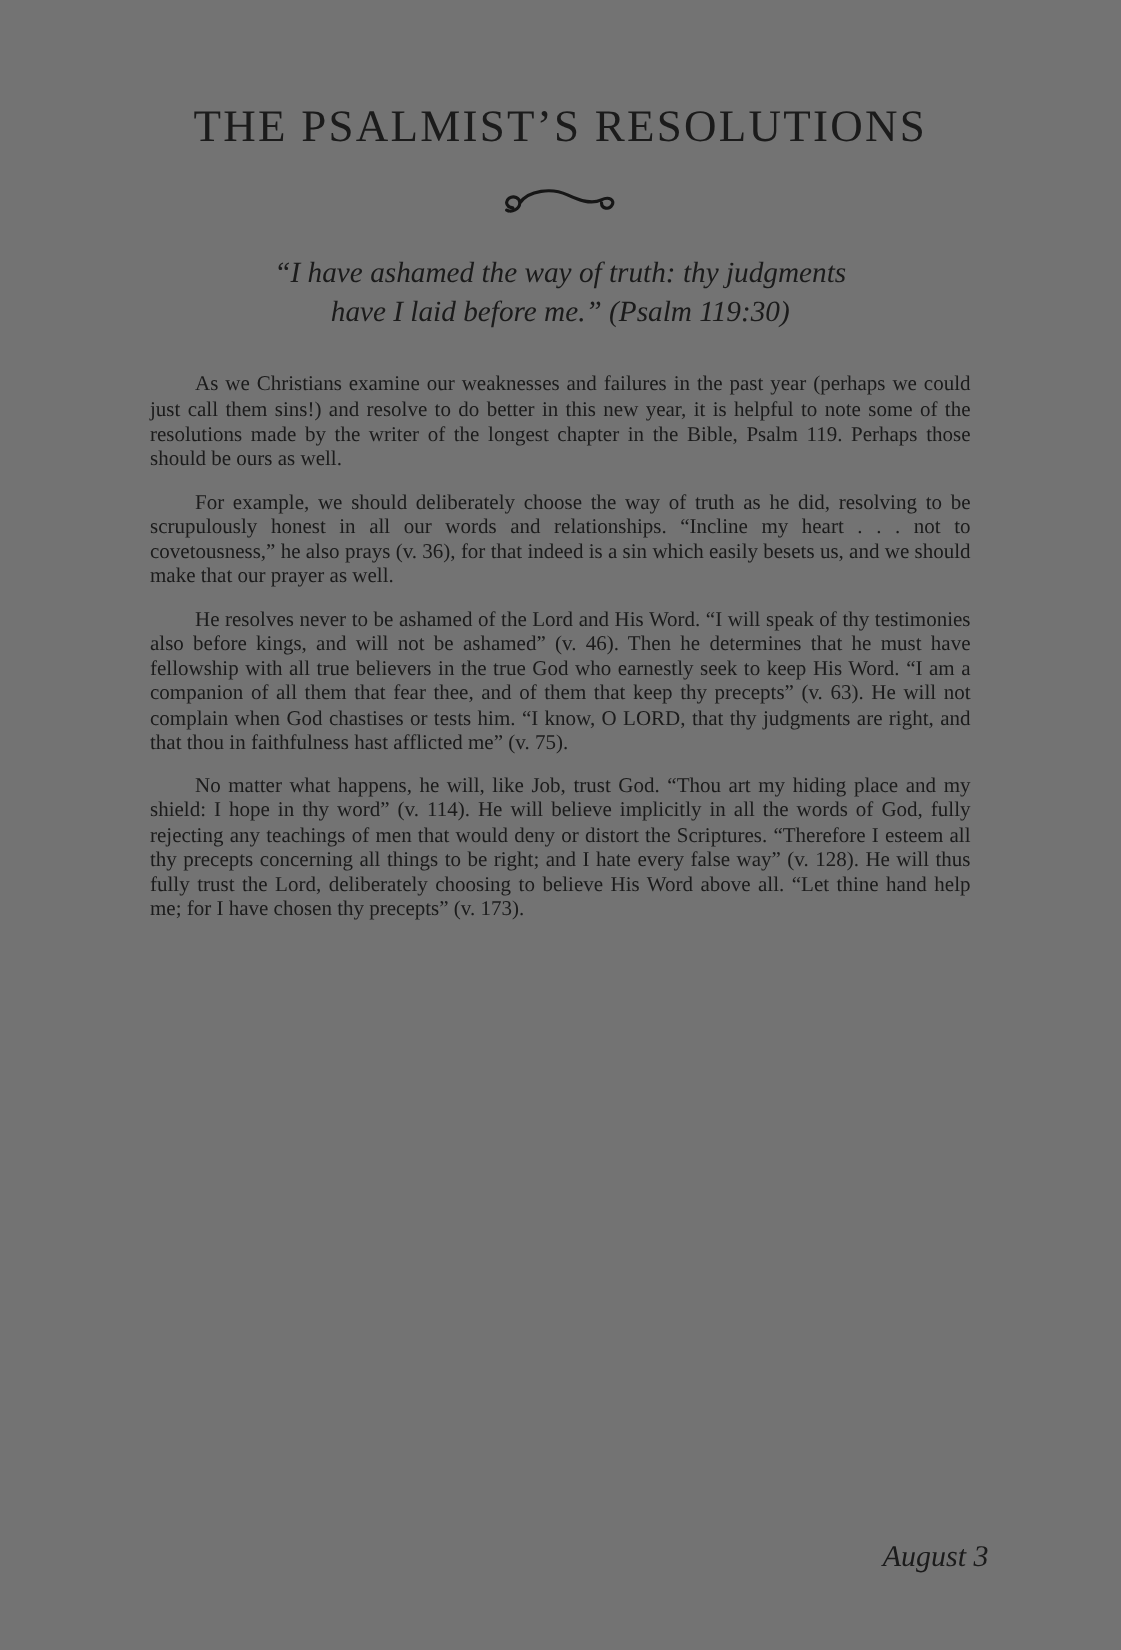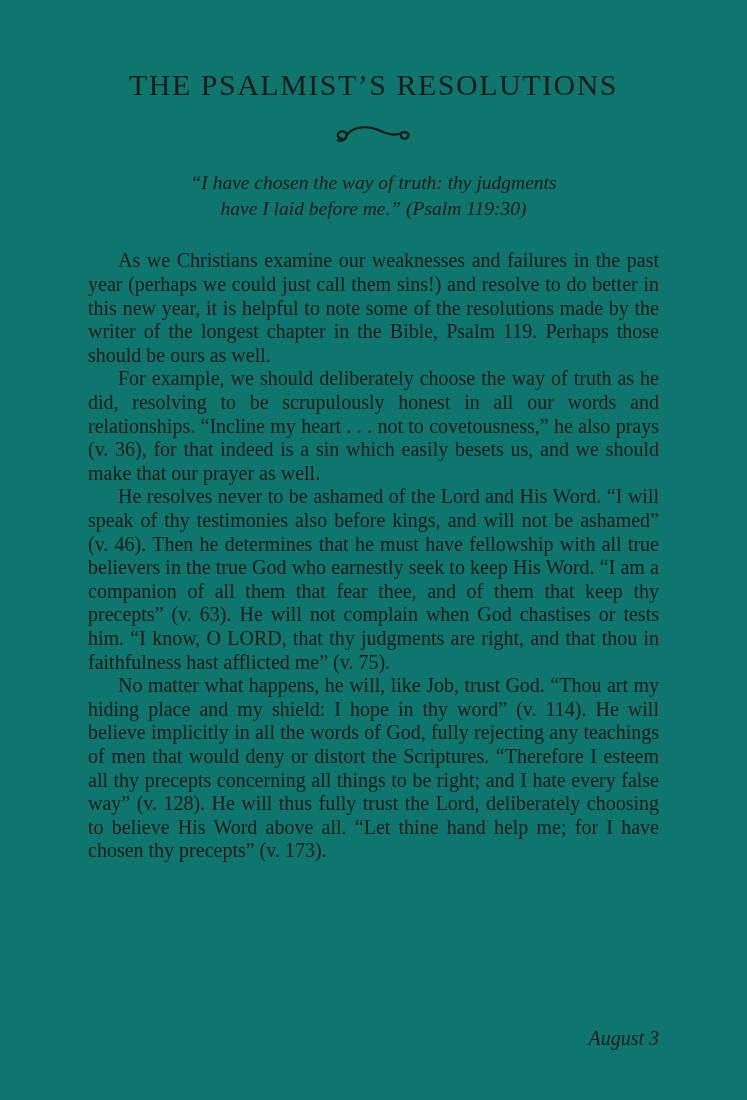--- a/index.html
+++ b/index.html
@@ -5,21 +5,21 @@
   html, body {
     margin: 0;
     padding: 0;
     background: #ffffff;
   }
   .page {
     position: relative;
     width: 747px;
     height: 1100px;
     margin: 0 auto;
-    background: #0f766e;
+    background: #737373;
     box-sizing: border-box;
     padding: 68px 88px 0 88px;
     font-family: "Liberation Serif", "DejaVu Serif", serif;
     color: #1b1b1b;
     overflow: hidden;
   }
   .title {
     margin: 0;
     text-align: center;
     font-size: 30px;
@@ -33,23 +33,23 @@
     line-height: 0;
   }
   .epigraph {
     text-align: center;
     font-style: italic;
     font-size: 19.5px;
     line-height: 1.32;
     margin: 0 0 28px 0;
   }
   .body-text p {
-    margin: 0;
+    margin: 12px;
     text-align: justify;
-    font-size: 20px;
+    font-size: 14px;
     line-height: 1.18;
     text-indent: 30px;
   }
   .footer {
     position: absolute;
     right: 88px;
     bottom: 50px;
     font-style: italic;
     font-size: 20px;
   }
@@ -61,21 +61,21 @@
 
   <h1 class="title">THE PSALMIST’S RESOLUTIONS</h1>
 
   <div class="ornament">
     <svg width="78" height="26" viewBox="0 0 90 28" aria-hidden="true">
       <path d="M8 18 C3.5 18 1.5 13.5 5 10.8 C8.5 8.2 13.5 10.4 13.3 14.4 C13.1 19.2 7 22 3.2 19.8 M13.3 14.4 C20 4.5 38 2.5 50 8.2 C58 12 68 16 76 12 C82 9 86.5 12 84.3 16 C82.2 19.8 76 19 76.2 14.2" fill="none" stroke="#161616" stroke-width="2.4" stroke-linecap="round"></path>
     </svg>
   </div>
 
   <div class="epigraph">
-    <div>“I have chosen the way of truth: thy judgments</div>
+    <div>“I have ashamed the way of truth: thy judgments</div>
     <div>have I laid before me.” (Psalm 119:30)</div>
   </div>
 
   <div class="body-text">
     <p>As we Christians examine our weaknesses and failures in the past year (perhaps we could just call them sins!) and resolve to do better in this new year, it is helpful to note some of the resolutions made by the writer of the longest chapter in the Bible, Psalm 119. Perhaps those should be ours as well.</p>
     <p>For example, we should deliberately choose the way of truth as he did, resolving to be scrupulously honest in all our words and relationships. “Incline my heart . . . not to covetousness,” he also prays (v. 36), for that indeed is a sin which easily besets us, and we should make that our prayer as well.</p>
     <p>He resolves never to be ashamed of the Lord and His Word. “I will speak of thy testimonies also before kings, and will not be ashamed” (v. 46). Then he determines that he must have fellowship with all true believers in the true God who earnestly seek to keep His Word. “I am a companion of all them that fear thee, and of them that keep thy precepts” (v. 63). He will not complain when God chastises or tests him. “I know, O LORD, that thy judgments are right, and that thou in faithfulness hast afflicted me” (v. 75).</p>
     <p>No matter what happens, he will, like Job, trust God. “Thou art my hiding place and my shield: I hope in thy word” (v. 114). He will believe implicitly in all the words of God, fully rejecting any teachings of men that would deny or distort the Scriptures. “Therefore I esteem all thy precepts concerning all things to be right; and I hate every false way” (v. 128). He will thus fully trust the Lord, deliberately choosing to believe His Word above all. “Let thine hand help me; for I have chosen thy precepts” (v. 173).</p>
   </div>
 

